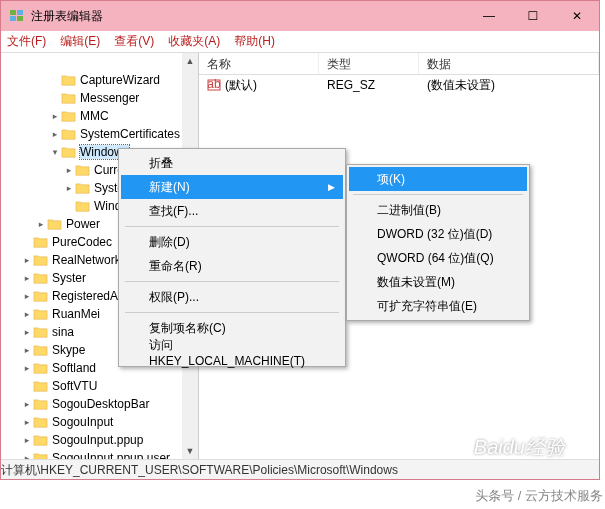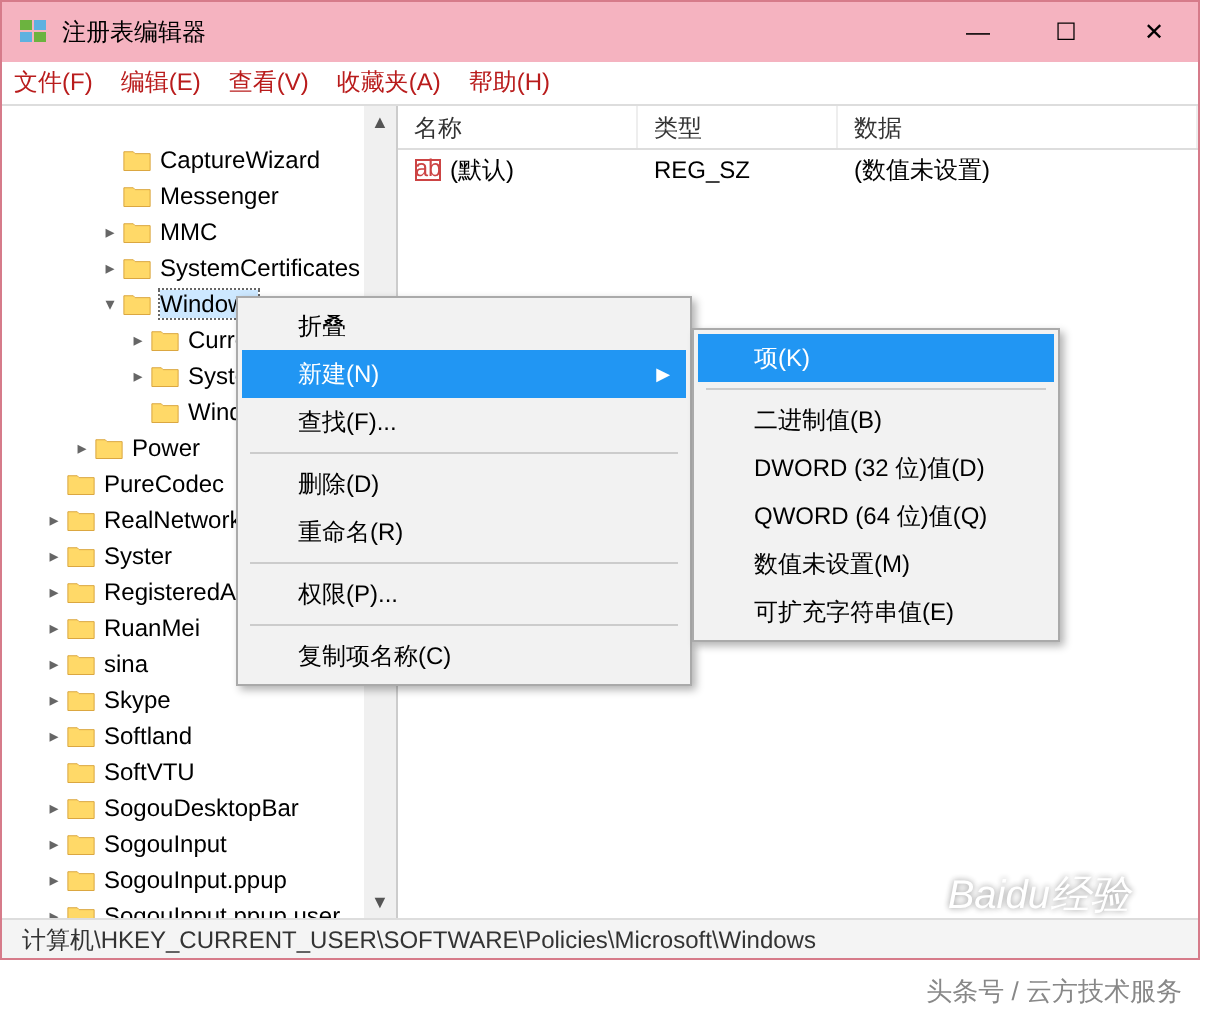--- a/index.html
+++ b/index.html
@@ -24,33 +24,33 @@
 .list { flex: 1; display: flex; flex-direction: column; }
 .list-header { display: flex; height: 22px; border-bottom: 1px solid #ddd; }
 .list-header .col { padding: 3px 8px; border-right: 1px solid #eee; color: #333; }
 .col.name { width: 120px; }
 .col.type { width: 100px; }
 .col.data { flex: 1; }
 .list-body { flex: 1; }
 .list-row { display: flex; height: 20px; align-items: center; }
 .list-row .cell { padding: 0 8px; }
 .val-icon { width: 14px; height: 14px; margin-right: 4px; display: inline-flex; align-items: center; justify-content: center; }
-.statusbar { height: 20px; border-top: 1px solid #ddd; padding: 2px 10px; color: #333; background: #f4f4f4; }
+.statusbar { height: 20px; border-top: 1px solid #ddd; padding: 2px 0; color: #333; background: #f4f4f4; }
 .ctx-menu { position: absolute; background: #f2f2f2; border: 1px solid #aaa; box-shadow: 2px 2px 4px rgba(0,0,0,0.3); padding: 2px; }
 .ctx-menu.main { left: 118px; top: 148px; width: 228px; z-index: 10; }
 .ctx-menu.sub { left: 346px; top: 164px; width: 184px; z-index: 11; }
 .ctx-item { height: 24px; display: flex; align-items: center; padding: 0 24px 0 28px; position: relative; color: #000; }
 .ctx-item.hl { background: #2196f3; color: #fff; }
 .ctx-sep { height: 1px; background: #ccc; margin: 3px 4px; }
 .ctx-item .arrow { position: absolute; right: 8px; font-size: 9px; }
 .scrollbar-v { position: absolute; right: 0; top: 0; bottom: 0; width: 16px; background: #f0f0f0; }
 .scrollbar-v .thumb { position: absolute; left: 2px; right: 2px; background: #c8c8c8; border-radius: 2px; }
 .scrollbar-v .arrow-btn { position: absolute; left: 0; right: 0; height: 16px; display: flex; align-items: center; justify-content: center; color: #555; font-size: 9px; }
 .watermark { position: absolute; right: 40px; bottom: 48px; color: #fff; opacity: 0.9; font-size: 20px; font-style: italic; text-shadow: 0 0 3px rgba(0,0,0,0.5); pointer-events: none; }
-.footer-tag { position: absolute; right: 14px; bottom: 4px; color: #888; font-size: 13px; pointer-events: none; }
+.footer-tag { position: absolute; right: 2px; bottom: 4px; color: #888; font-size: 13px; pointer-events: none; }
 </style>
 </head>
 <body>
 
 <div class="window">
 
   <div class="titlebar">
     <span class="app-icon">
       <svg viewBox="0 0 16 16">
           <rect x="1" y="2" width="6" height="5" fill="#6cb33f"></rect>
@@ -292,20 +292,23 @@
       <span>重命名(R)</span>
     </div>
     <div class="ctx-sep"></div>
     <div class="ctx-item">
       <span>权限(P)...</span>
     </div>
     <div class="ctx-sep"></div>
     <div class="ctx-item">
       <span>复制项名称(C)</span>
     </div>
+    <div class="ctx-item">
+      <span>访问 HKEY_LOCAL_MACHINE(T)</span>
+    </div>
   </div>
 <div class="ctx-menu sub" id="ctx-sub">
     <div class="ctx-item hl">
       <span>项(K)</span>
     </div>
     <div class="ctx-sep"></div>
     <div class="ctx-item">
       <span>二进制值(B)</span>
     </div>
     <div class="ctx-item">

